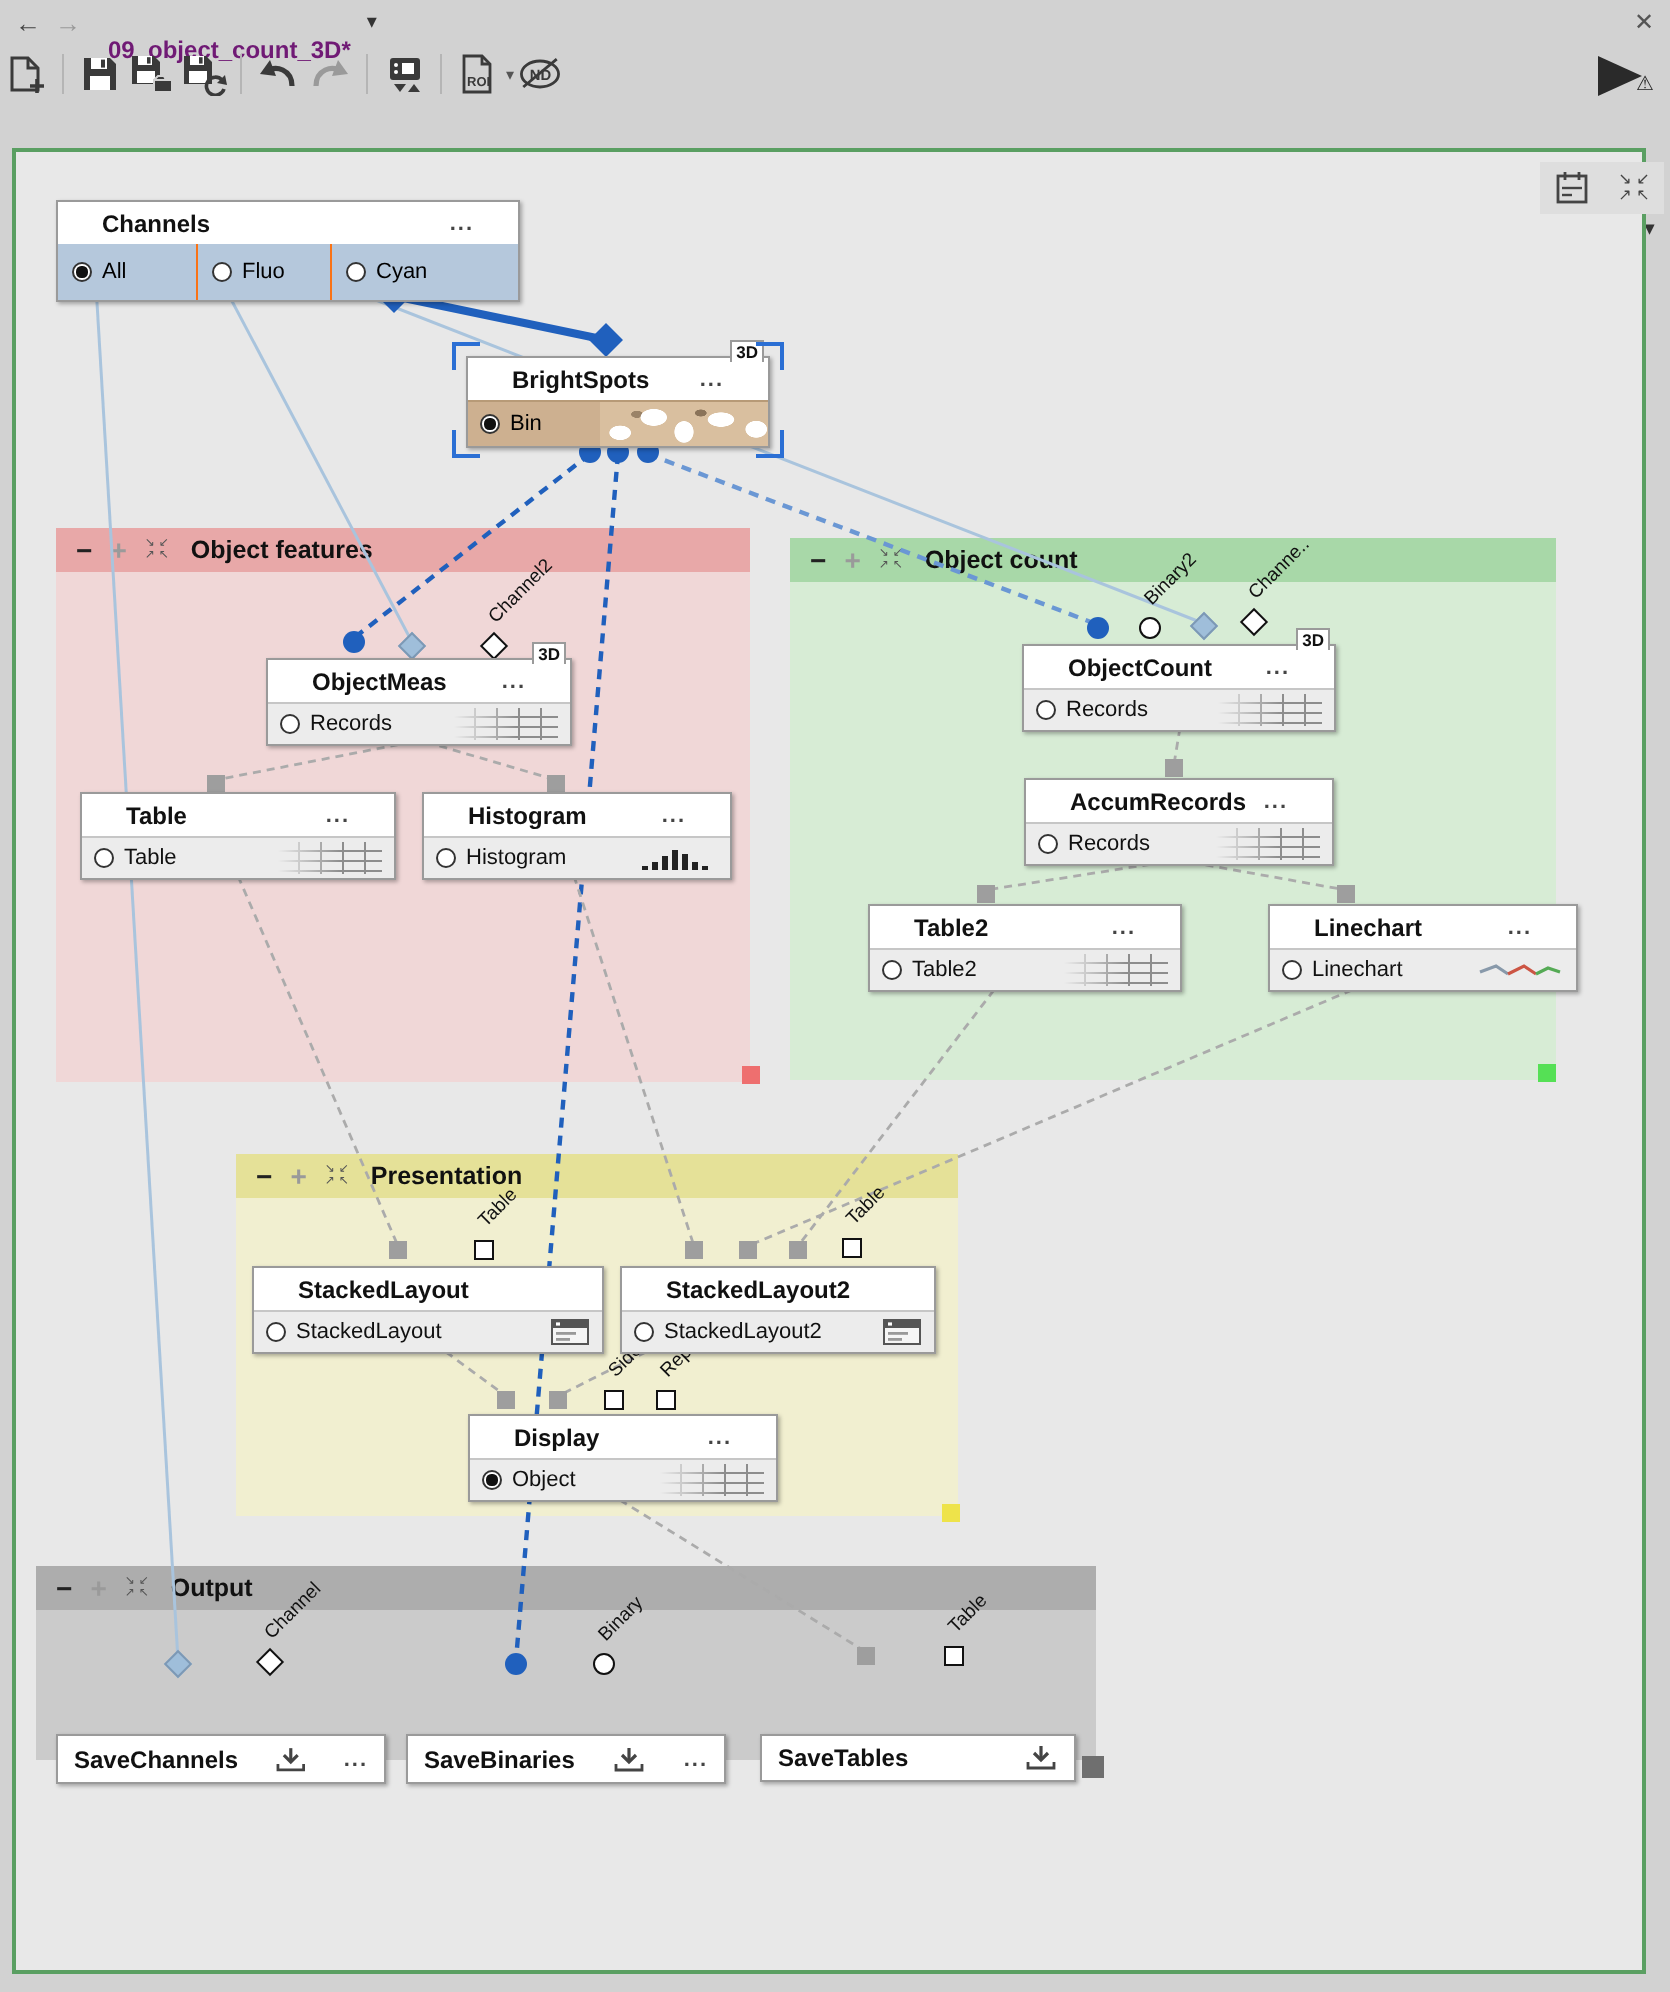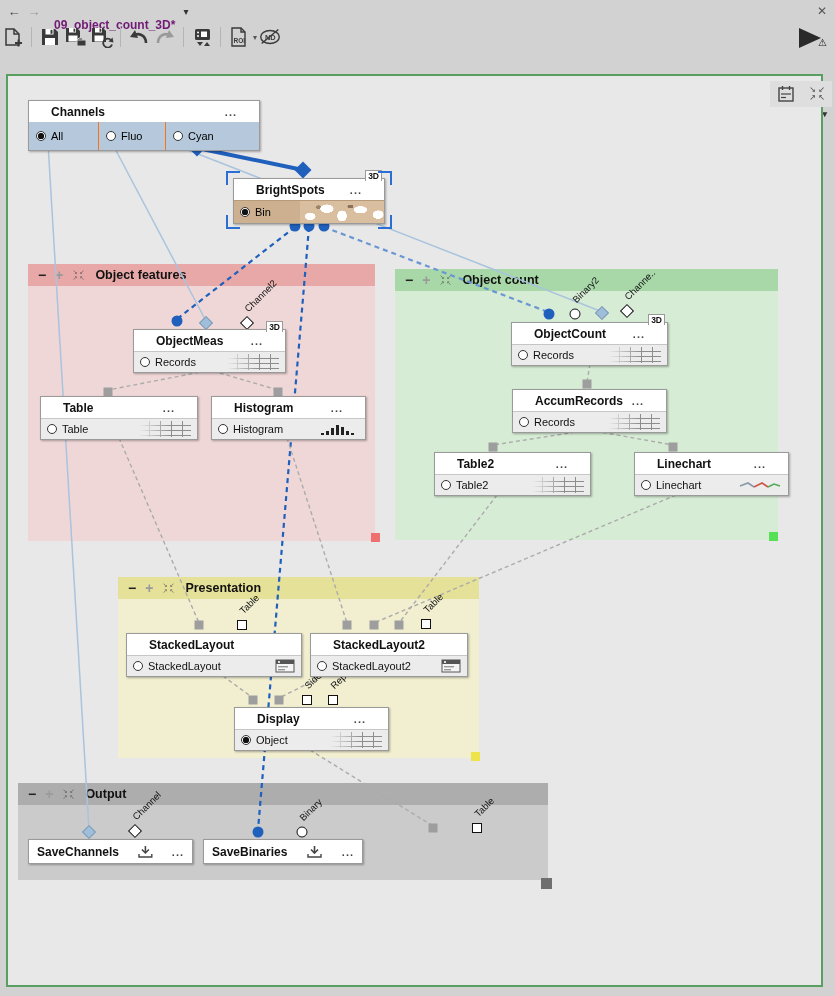--- a/index.html
+++ b/index.html
@@ -64,21 +64,21 @@
   .bs-body{height:22px;background:#cdb090;border-top:1px solid #b79a77;display:flex;align-items:center;gap:5px;padding:0 6px;font-size:11px;position:relative;}
   .bs-thumb{position:absolute;right:0;top:0;height:100%;width:84px;background-color:#d9bf9f;
      background-image:
        radial-gradient(ellipse 9px 6px at 12% 70%,#fff 58%,rgba(255,255,255,0) 62%),
        radial-gradient(ellipse 11px 7px at 32% 35%,#fff 58%,rgba(255,255,255,0) 62%),
        radial-gradient(ellipse 8px 9px at 50% 68%,#fff 58%,rgba(255,255,255,0) 62%),
        radial-gradient(ellipse 11px 6px at 72% 40%,#fff 58%,rgba(255,255,255,0) 62%),
        radial-gradient(ellipse 9px 7px at 93% 62%,#fff 58%,rgba(255,255,255,0) 62%),
        radial-gradient(ellipse 5px 3px at 60% 25%,rgba(60,40,20,.5) 55%,rgba(60,40,20,0) 62%),
        radial-gradient(ellipse 5px 3px at 22% 28%,rgba(60,40,20,.4) 55%,rgba(60,40,20,0) 62%);}
-  .save-node{position:absolute;background:#fff;border:1px solid #9a9a9a;box-shadow:1px 1px 2px rgba(0,0,0,.3);z-index:4;display:flex;align-items:center;gap:18px;padding:0 8px;box-sizing:border-box;font-size:12px;font-weight:bold;color:#111;}
+  .save-node{position:absolute;background:#fff;border:1px solid #9a9a9a;box-shadow:1px 1px 2px rgba(0,0,0,.3);z-index:4;display:flex;align-items:center;gap:18px;padding:0 8px;box-sizing:border-box;font-size:12px;font-weight:bold;color:#111;margin-top:28px;}
 
   
   .sel-frame{position:absolute;z-index:5;pointer-events:none;}
   .sel-c{position:absolute;width:12px;height:12px;border:0 solid #2b6fd4;}
   .sel-tl{left:0;top:0;border-left-width:2.5px;border-top-width:2.5px;}
   .sel-tr{right:0;top:0;border-right-width:2.5px;border-top-width:2.5px;}
   .sel-bl{left:0;bottom:0;border-left-width:2.5px;border-bottom-width:2.5px;}
   .sel-br{right:0;bottom:0;border-right-width:2.5px;border-bottom-width:2.5px;}
 
   
@@ -498,20 +498,28 @@
   </div>
   <div class="save-node" style="left:203px;top:839px;width:160px;height:25px;">
     <span>SaveBinaries</span>
     <svg style="margin-left:auto;" width="17" height="14" viewBox="0 0 17 14">
       <path d="M8.5 1 v6" stroke="#444" stroke-width="1.6" fill="none"></path>
       <path d="M5 4.5 L8.5 8 L12 4.5" fill="none" stroke="#444" stroke-width="1.6"></path>
       <path d="M2 9 v3 h13 v-3" fill="none" stroke="#444" stroke-width="1.4"></path>
     </svg>
     <span class="node-menu">...</span>
   </div>
+  <div class="save-node" style="left:380px;top:839px;width:158px;height:24px;">
+    <span>SaveTables</span>
+    <svg style="margin-left:auto;" width="17" height="14" viewBox="0 0 17 14">
+      <path d="M8.5 1 v6" stroke="#444" stroke-width="1.6" fill="none"></path>
+      <path d="M5 4.5 L8.5 8 L12 4.5" fill="none" stroke="#444" stroke-width="1.6"></path>
+      <path d="M2 9 v3 h13 v-3" fill="none" stroke="#444" stroke-width="1.4"></path>
+    </svg>
+  </div>
 
   <span class="cn cn-bigdia" style="left:197px;top:148px;"></span>
   <span class="cn cn-bigdia" style="left:303px;top:170px;"></span>
 
   <span class="cn cn-dot" style="left:295px;top:226px;"></span>
   <span class="cn cn-dot" style="left:309px;top:226px;"></span>
   <span class="cn cn-dot" style="left:324px;top:226px;"></span>
   <span class="cn cn-dot" style="left:177px;top:321px;"></span>
   <span class="cn cn-dot" style="left:549px;top:314px;"></span>
   <span class="cn cn-dot" style="left:258px;top:832px;"></span>

